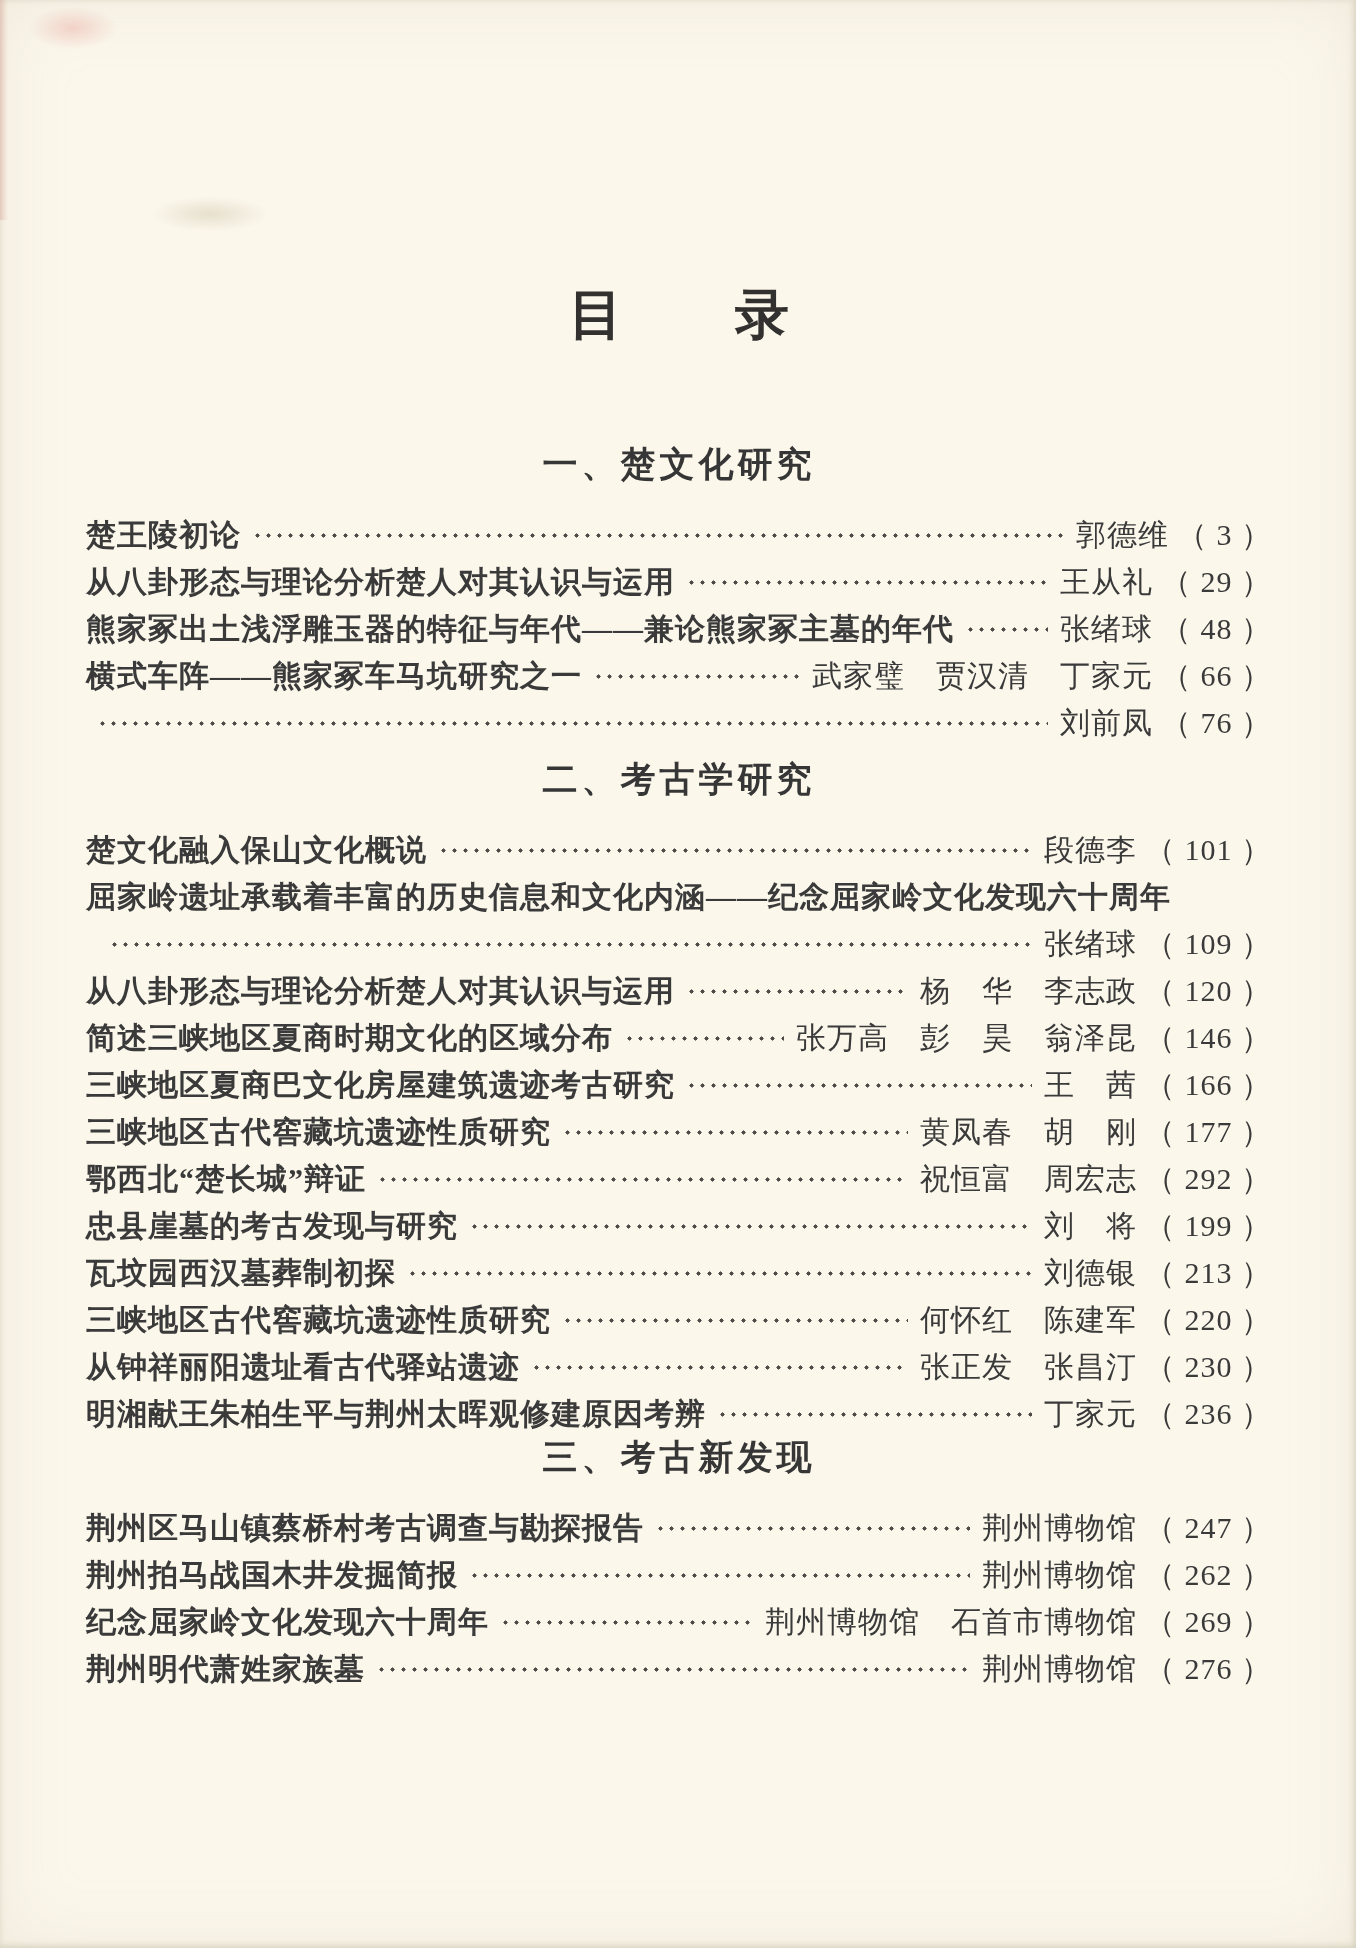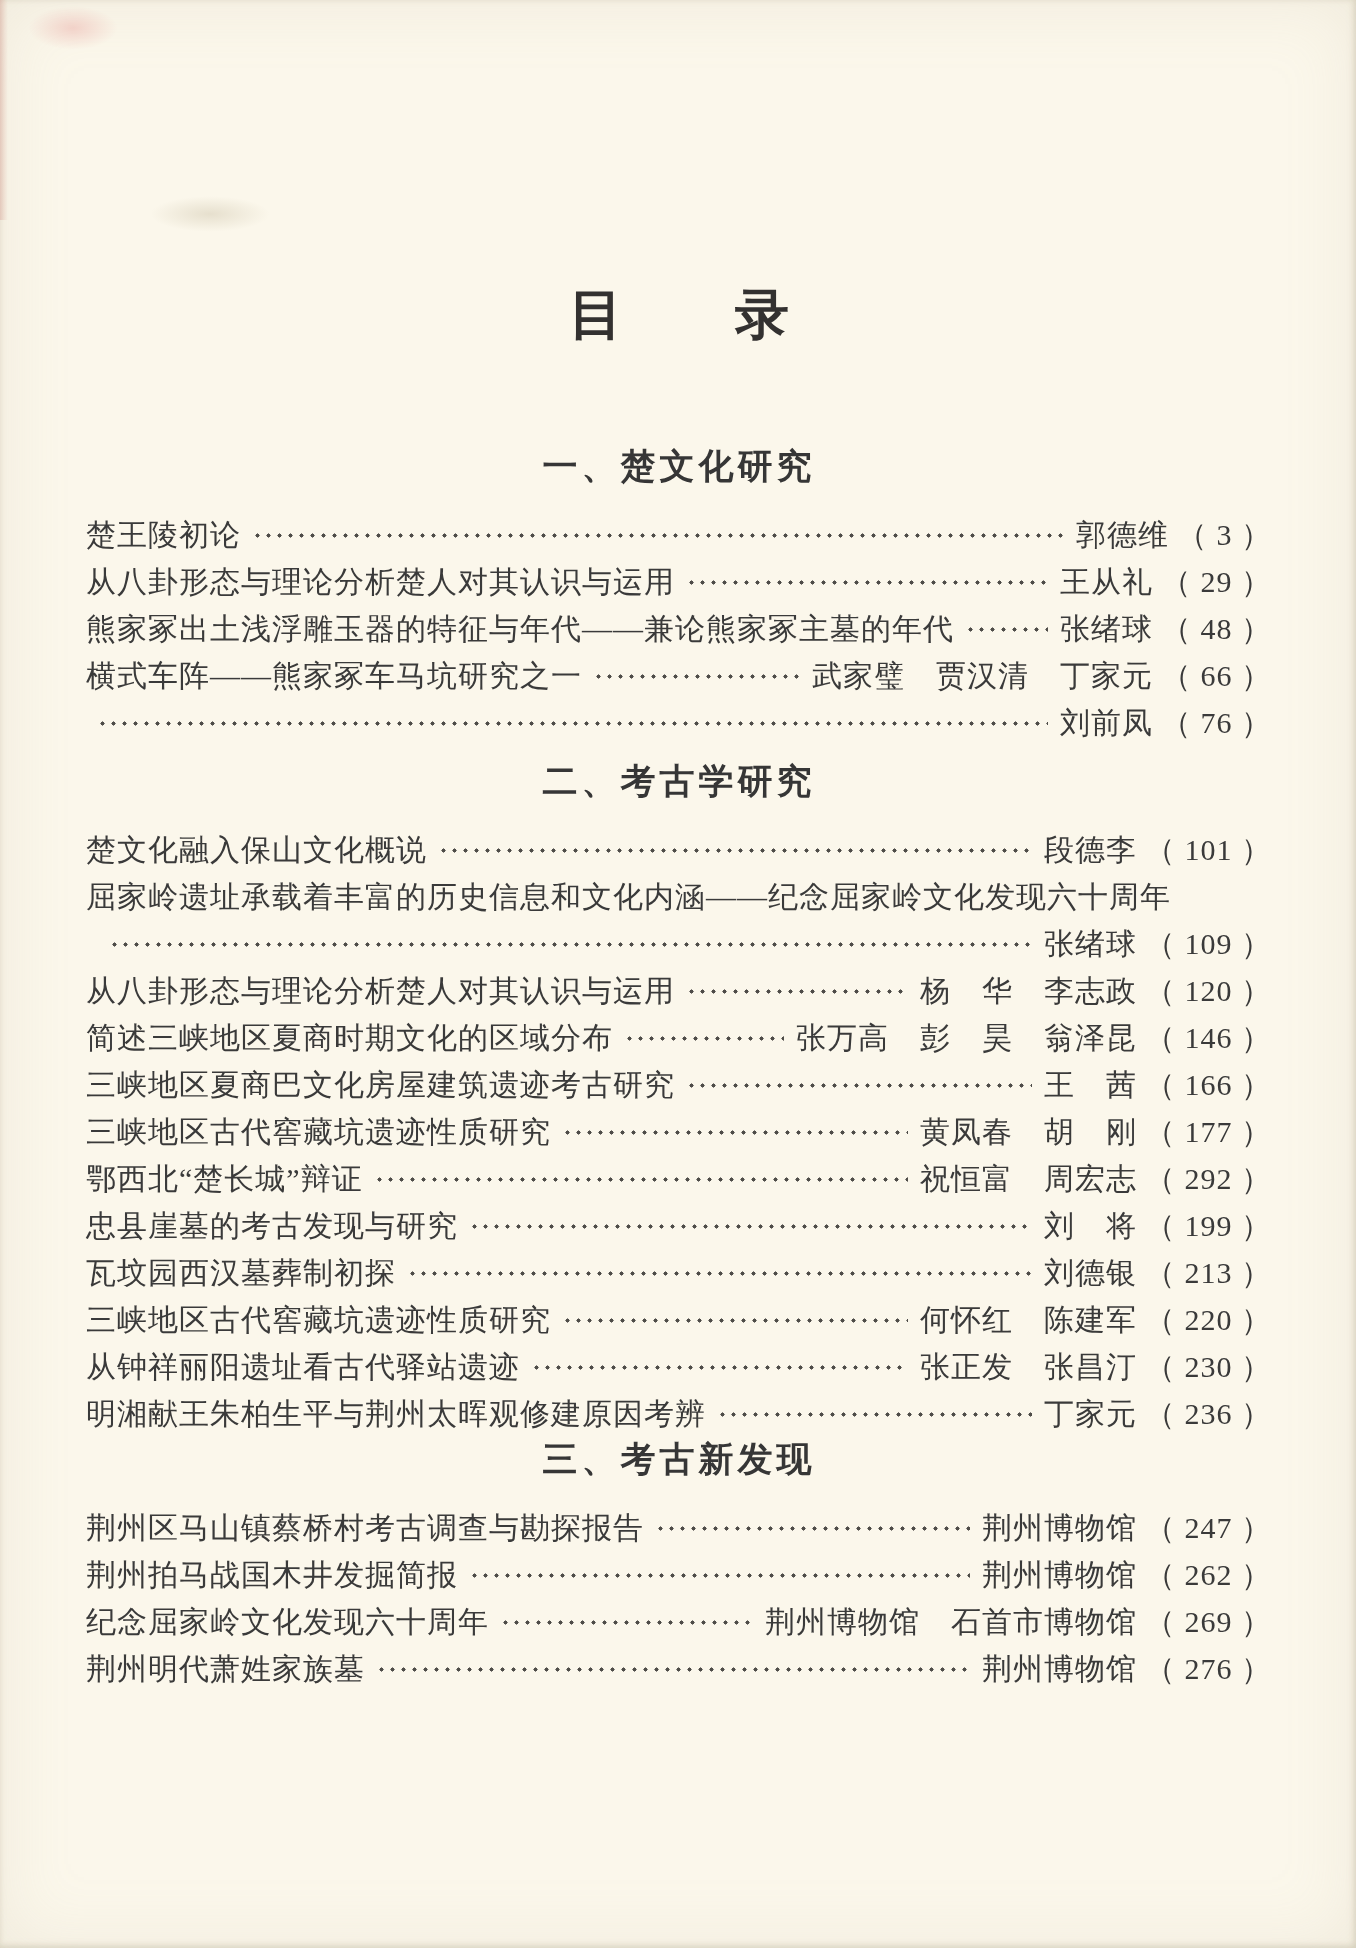--- a/index.html
+++ b/index.html
@@ -43,41 +43,41 @@
     line-height: 56px;
     font-weight: 700;
     text-align: center;
     letter-spacing: 112px;
     padding-left: 112px;
     color: #333130;
   }
 
   .toc-section h2 {
     margin: 0 0 25px 0;
-    font-family: Liberation Serif, serif;
+    font-family: Liberation Mono, monospace;
     font-size: 35px;
     line-height: 40px;
     font-weight: 700;
     text-align: center;
     letter-spacing: 4px;
     color: #363636;
   }
   .toc-section:nth-child(1) h2 { margin-top: 104px; }
   .toc-section:nth-child(2) h2 { margin-top: 15px; text-align: center; }
   .toc-section:nth-child(3) h2 { margin-top: 2px; }
 
   .toc-row {
     display: flex;
     align-items: center;
     height: 47px;
     font-size: 30px;
     letter-spacing: 1px;
     white-space: nowrap;
   }
-  .entry-title { flex: 0 0 auto; }
+  .entry-title { flex: 0 0 auto; font-weight: bold; }
   .leader {
     flex: 1 1 auto;
     min-width: 14px;
     align-self: stretch;
     margin: 0 2px 0 8px;
     background-image: radial-gradient(circle, #4e4c48 1.9px, rgba(0,0,0,0) 2.2px);
     background-size: 11px 100%;
     background-repeat: repeat-x;
     background-position: 3px center;
   }

